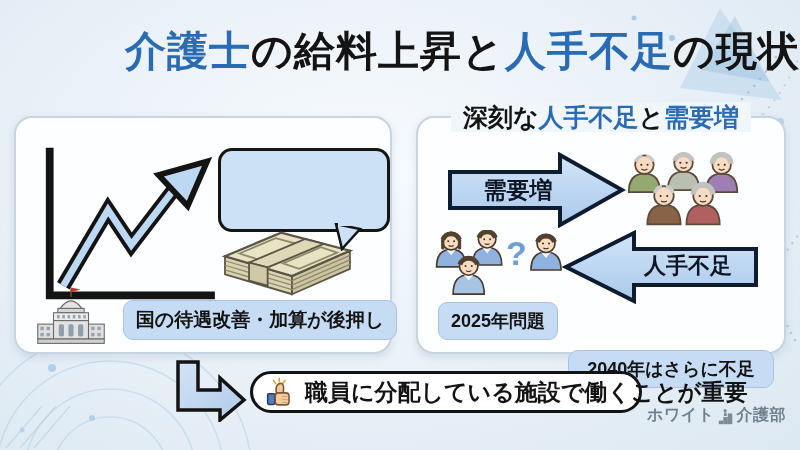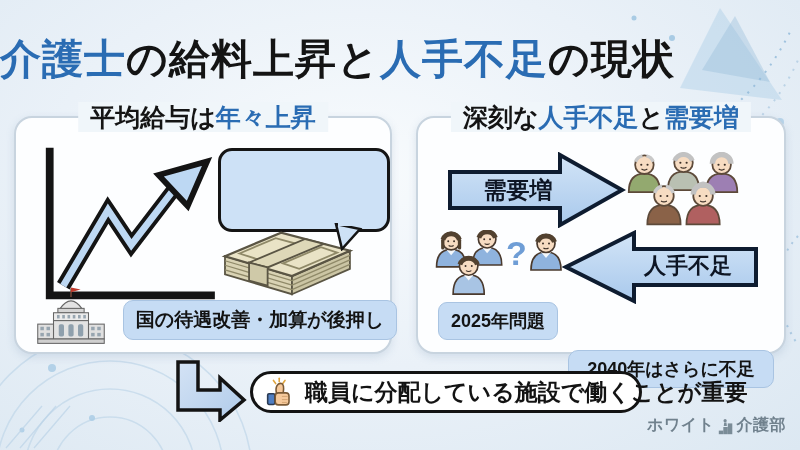--- a/index.html
+++ b/index.html
@@ -3,24 +3,23 @@
 <meta charset="utf-8">
 <style>
   html,body{margin:0;padding:0;}
   body{
     width:800px;height:450px;overflow:hidden;position:relative;
     font-family:"Liberation Sans","DejaVu Sans",sans-serif;
     background:radial-gradient(ellipse at 45% 38%, #f8fbfd 0%, #eaf1f8 50%, #dce8f2 100%);
   }
   .deco{position:absolute;pointer-events:none;}
   .title{
-    position:absolute;top:24px;left:0;right:0;text-align:left;
+    position:absolute;top:24px;left:0;right:0;text-align:right;
     font-size:41px;font-weight:900;letter-spacing:1px;color:var(--heading_black,#141414);
     white-space:nowrap;
-    margin-top:8px;
   }
   .seg-blue{color:var(--accent_blue,#2a6cb3);}
   .seg-black{color:var(--heading_black,#141414);}
 
   .panel-wrap{position:absolute;width:378px;height:252px;}
   .panel-wrap.left{left:14px;top:102px;}
   .panel-wrap.right{left:416px;top:102px;width:370px;}
   .panel-box{
     position:absolute;left:0;right:0;top:14px;bottom:0;
     background:var(--panel_bg,#fdfeff);
@@ -58,21 +57,21 @@
     left:90px;top:132px;font-size:34px;font-weight:900;color:#6f9ed6;z-index:4;
   }
   .bottom-box{
     position:absolute;left:250px;top:371px;width:392px;height:42px;
     background:#ffffff;border:3px solid #131313;border-radius:21px;
     display:flex;align-items:center;gap:8px;padding:0 12px;box-sizing:border-box;
     font-size:23px;font-weight:900;color:#131313;white-space:nowrap;z-index:2;
   }
   .flow-arrow{position:absolute;left:174px;top:360px;z-index:2;}
   .brand{
-    position:absolute;right:14px;bottom:14px;z-index:2;
+    position:absolute;right:14px;bottom:24px;z-index:2;
     display:flex;align-items:flex-end;gap:2px;
     font-size:16px;font-weight:800;color:#5d6f7c;opacity:.85;letter-spacing:.5px;
   }
 </style>
 </head>
 <body>
 
 <svg class="deco" style="right:0;top:0;" width="270" height="170" viewBox="0 0 270 170">
   <polygon points="190,8 252,100 150,88" fill="#aecfe6" opacity="0.45"></polygon>
   <polygon points="205,16 240,82 172,70" fill="#8fb8d8" opacity="0.35"></polygon>
@@ -106,23 +105,20 @@
   <path d="M58,6 Q18,50 56,112" stroke="#9fc2dd" stroke-width="2" fill="none" stroke-dasharray="2 6" opacity="0.8"></path>
   <circle cx="30" cy="60" r="3" fill="#b5d2e8"></circle>
 </svg>
 
 <div class="title">
   <span class="seg-blue">介護士</span><span class="seg-black">の給料上昇と</span><span class="seg-blue">人手不足</span><span class="seg-black">の現状</span>
 </div>
 
 <div class="panel-wrap left">
   <div class="panel-box"></div>
-  <div class="panel-heading">
-    <span class="seg-black">平均給与は</span><span class="seg-blue">年々上昇</span>
-  </div>
 
   <svg class="abs" style="left:16px;top:38px;" width="190" height="170" viewBox="0 0 195 175">
     <path d="M20,8 V160 H190" stroke="#141414" stroke-width="8" fill="none"></path>
     <path d="M34,150 L80,72 L104,108 L150,48" stroke="#141414" stroke-width="15" fill="none" stroke-linejoin="miter"></path>
     <path d="M34,150 L80,72 L104,108 L150,48" stroke="#bdd8f3" stroke-width="7" fill="none" stroke-linejoin="miter"></path>
     <polygon points="132,36 182,22 162,68" fill="#bdd8f3" stroke="#141414" stroke-width="6" stroke-linejoin="miter"></polygon>
   </svg>
 
   <div class="abs callout">
   </div>

